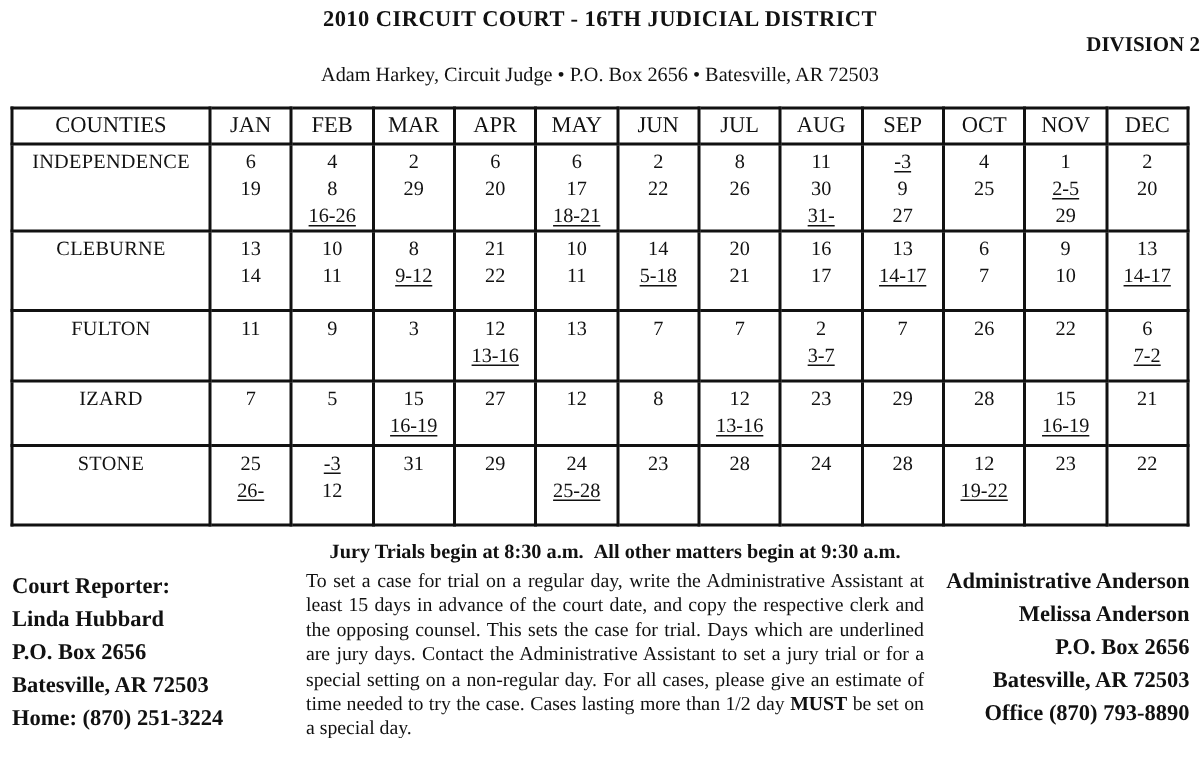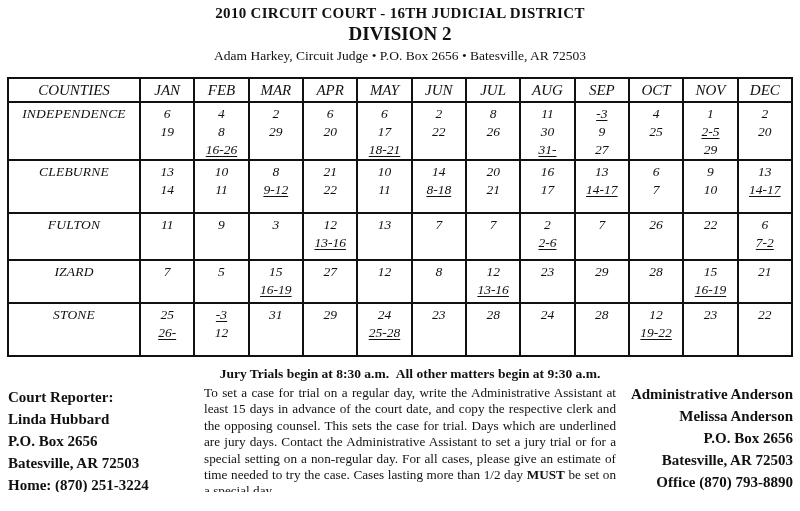--- a/index.html
+++ b/index.html
@@ -8,31 +8,30 @@
     width: 800px;
     height: 492px;
     background: #ffffff;
     color: #111111;
     font-family: "Liberation Serif", serif;
     overflow: hidden;
   }
   
   .header { text-align: center; padding-top: 5px; }
   .title { font-size: 15px; font-weight: bold; letter-spacing: 0.3px; }
-  .division { font-size: 19px; font-weight: bold; margin-top: 1px; }
+  .division { font-size: 14px; font-weight: bold; margin-top: 1px; text-align: right; }
   .judge-line { font-size: 13.5px; margin-top: 3px; }
   .office-line { font-size: 13.5px; margin-top: 1px; }
 
   
   table.calendar {
     border-collapse: collapse;
     table-layout: fixed;
     width: 786px;
     margin: 13px auto 0 auto;
-    font-style: italic;
   }
   table.calendar th, table.calendar td {
     border: 2px solid #111111;
     padding: 0;
   }
   table.calendar thead th {
     height: 22px;
     font-size: 15px;
     font-weight: normal;
     text-align: center;
@@ -197,21 +196,21 @@
           <td>
             <div>21</div>
             <div>22</div>
           </td>
           <td>
             <div>10</div>
             <div>11</div>
           </td>
           <td>
             <div>14</div>
-            <div class="u">8-18</div>
+            <div class="u">5-18</div>
           </td>
           <td>
             <div>20</div>
             <div>21</div>
           </td>
           <td>
             <div>16</div>
             <div>17</div>
           </td>
           <td>
@@ -250,21 +249,21 @@
             <div>13</div>
           </td>
           <td>
             <div>7</div>
           </td>
           <td>
             <div>7</div>
           </td>
           <td>
             <div>2</div>
-            <div class="u">2-6</div>
+            <div class="u">3-7</div>
           </td>
           <td>
             <div>7</div>
           </td>
           <td>
             <div>26</div>
           </td>
           <td>
             <div>22</div>
           </td>

